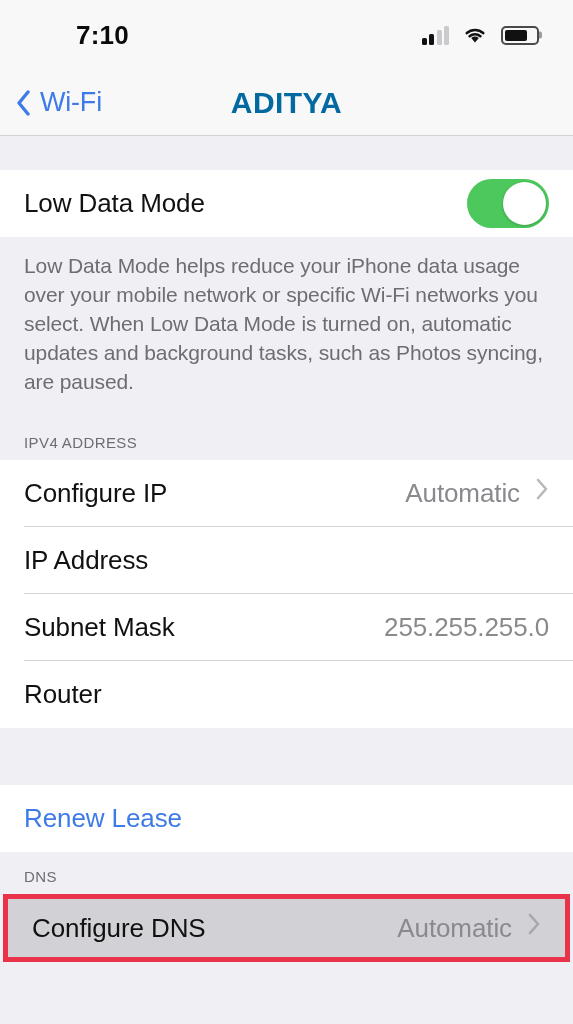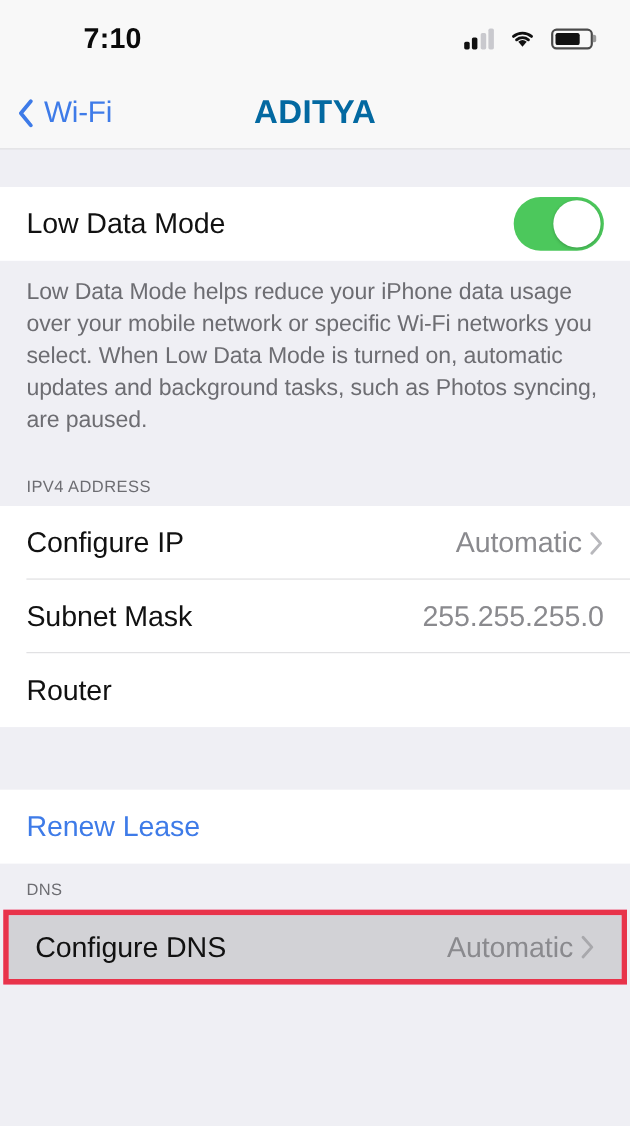--- a/index.html
+++ b/index.html
@@ -161,22 +161,22 @@
   }
   .row-label {
     font-size: 26px;
     color: #111;
     letter-spacing: -0.1px;
   }
   .row-label.link { color: #3E7BE8; }
   .row-right {
     margin-left: auto;
     display: flex;
-    align-items: center;
-    gap: 7px;
+    align-items: flex-start;
+    gap: 16px;
   }
   .row-value {
     font-size: 26px;
     color: #8A8A8E;
     letter-spacing: -0.1px;
   }
   .chevron-right {
     width: 13px;
     height: 22px;
     display: block;
@@ -222,21 +222,21 @@
     background: #EFEFF4;
   }
 
   
   .highlight-wrap {
     position: relative;
     padding: 0 3px;
   }
   .highlight-box {
     border: 5px solid #E8334A;
-    background: #f9a8d4;
+    background: #0f172a;
   }
   .highlight-box .row {
     background: #D2D2D6;
     height: 58px;
   }
 </style>
 </head>
 <body>
 
 <div class="phone">
@@ -296,20 +296,27 @@
         <span class="row-label">Configure IP</span>
         <div class="row-right">
           <span class="row-value">Automatic</span>
           <svg class="chevron-right" viewBox="0 0 13 22">
             <path d="M2 2 L10 11 L2 20" stroke="#B8B8BC" stroke-width="2.6" fill="none" stroke-linecap="round" stroke-linejoin="round"></path>
           </svg>
         </div>
         <div class="sep"></div>
       </div>
 
+      <div class="row">
+        <span class="row-label">IP Address</span>
+        <div class="row-right">
+          <span class="row-value"></span>
+        </div>
+        <div class="sep"></div>
+      </div>
 
       <div class="row">
         <span class="row-label">Subnet Mask</span>
         <div class="row-right">
           <span class="row-value">255.255.255.0</span>
         </div>
         <div class="sep"></div>
       </div>
 
       <div class="row">

